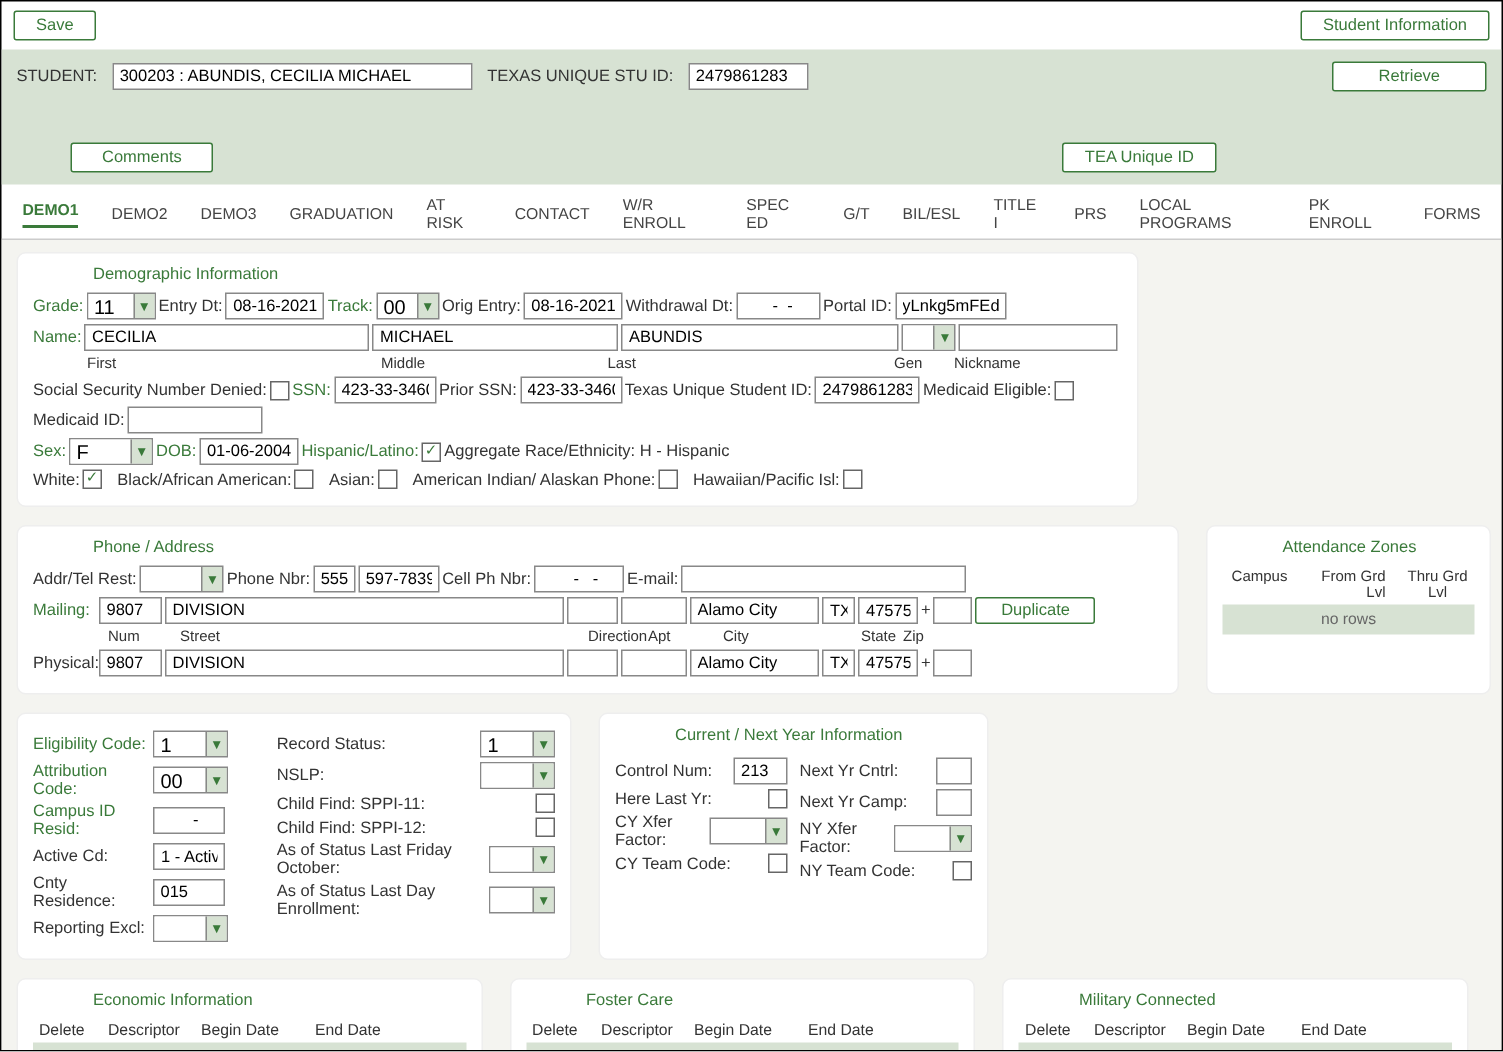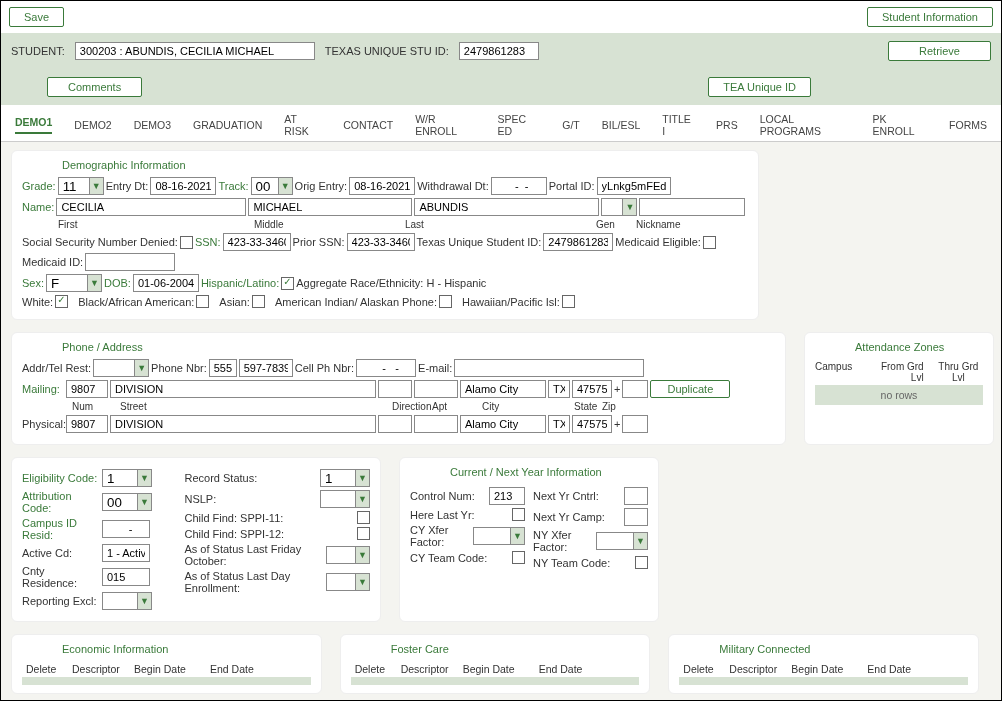--- a/index.html
+++ b/index.html
@@ -7,21 +7,21 @@
   .page { width: 1002px; height: 701px; border: 1px solid #000; position: relative; overflow: hidden; }
   .topbar { display: flex; justify-content: space-between; padding: 6px 8px; align-items: center; }
   .btn { border: 1px solid #3a7a3a; background: #fff; color: #3a7a3a; padding: 3px 14px; font-size: 11px; border-radius: 2px; cursor: pointer; }
   .banner { background: #d7e2d3; padding: 8px 10px; display: flex; align-items: center; gap: 10px; flex-wrap: wrap; position: relative;}
   .label { color: #333; font-size: 11px; }
   .glabel { color: #3a7a3a; font-size: 11px; }
   input[type=text], select {
     border: 1px solid #888; padding: 2px 4px; font-size: 11px; background: #fff; height: 18px;
   }
   .ro { background: #eee; }
-  .banner-row2 { margin-top: 6px; display: flex; gap: 14px; align-items:center; width:100%;}
+  .banner-row2 { margin-top: 24px; display: flex; gap: 14px; align-items:center; width:100%;}
   .tabs { display: flex; gap: 22px; padding: 8px 14px 4px 14px; border-bottom: 1px solid #ccc; font-size: 10.5px; color: #444; align-items:center;}
   .tab { cursor: pointer; }
   .tab.active { color: #3a7a3a; font-weight: bold; border-bottom: 2px solid #3a7a3a; padding-bottom: 4px;}
   .panel { background: #fff; border-radius: 6px; padding: 8px 10px; margin: 6px; border: 1px solid #eee;}
   .panel-title { color: #3a7a3a; font-size: 11px; margin-bottom: 6px; margin-left: 40px; }
   .row { display: flex; align-items: center; gap: 2px; margin: 3px 0; flex-wrap: wrap;}
   .sel { border: 1px solid #888; height: 18px; display:inline-flex; align-items:center; }
   .sel input { border:none; height:16px; padding:0 4px;}
   .dd { width: 14px; background: #d7e2d3; border-left:1px solid #888; text-align:center; font-size:9px; cursor:pointer; color:#3a7a3a; line-height:16px;}
   .chk { width:13px; height:13px; border:1px solid #666; display:inline-block; vertical-align:middle; position:relative; background:#fff;}
@@ -217,21 +217,21 @@
           <input type="text" style="width: 22px;" value="TX">
           <input type="text" style="width: 40px;" value="47575">
           <span>+</span>
           <input type="text" style="width: 26px;">
         </div>
       </div>
 
       <div class="panel" style="width:190px">
         <div class="panel-title">Attendance Zones</div>
         <div style="display:flex; font-size:10px; gap:10px; padding:2px 0;">
-          <span style="flex:1;">Campus</span>
+          <span style="flex:1;text-align:center">Campus</span>
           <span style="flex:1;text-align:right">From Grd Lvl</span>
           <span style="flex:1;text-align:center">Thru Grd Lvl</span>
         </div>
         <div class="grid-head" style="color:#666">no rows</div>
       </div>
     </div>
 
     <div class="sec-wrap">
       <div class="panel" style="width:370px">
         <div style="display:flex; gap:16px;">

